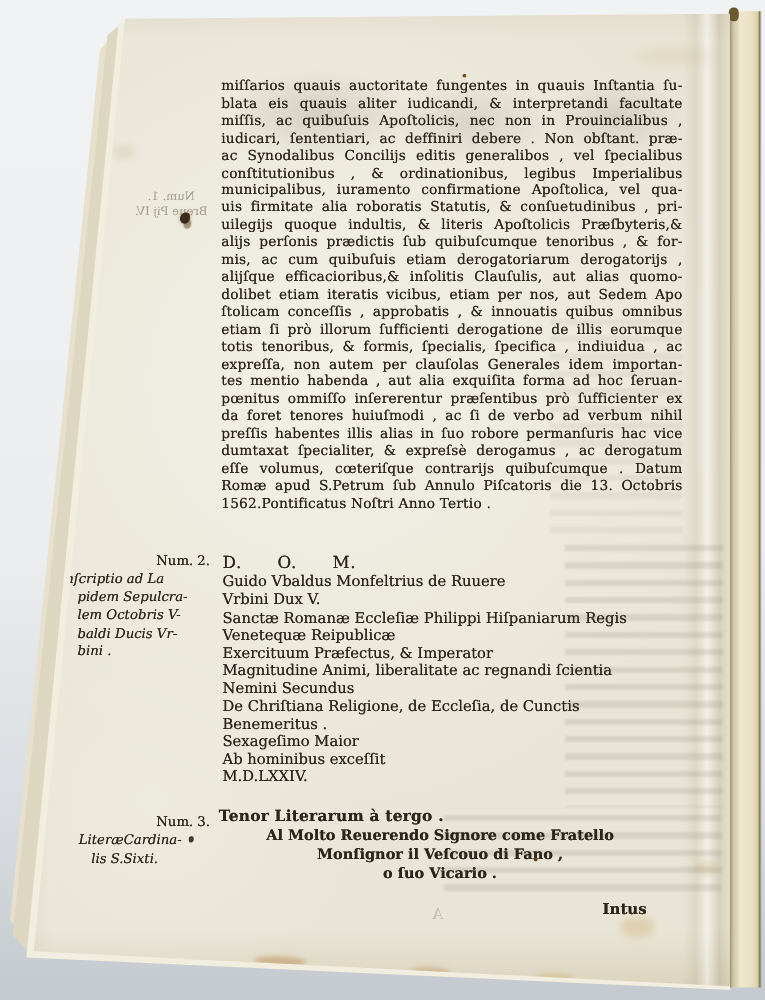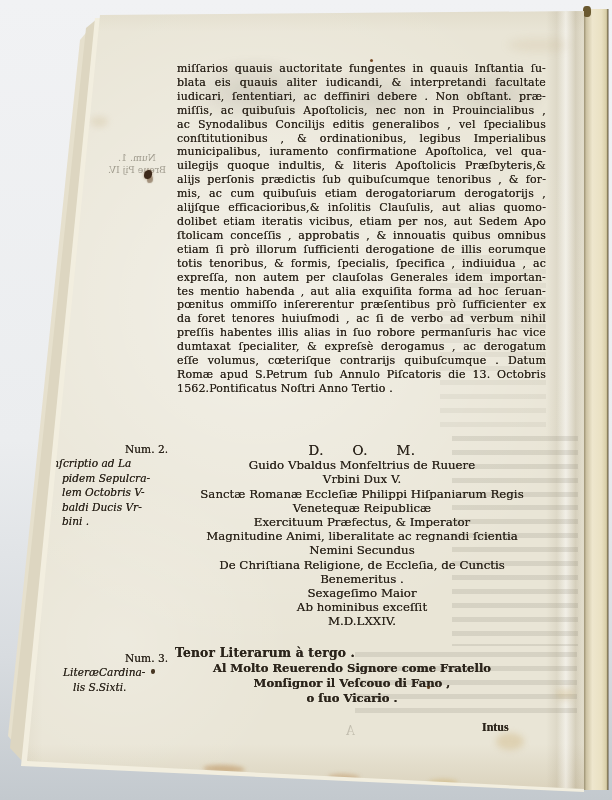--- a/index.html
+++ b/index.html
@@ -22,35 +22,35 @@
       background:linear-gradient(90deg,transparent,rgba(120,105,70,.10) 30%,rgba(255,255,255,.45) 55%,rgba(120,105,70,.13) 82%,transparent);}
   
   .gutter{position:absolute;left:584px;top:9px;width:24px;height:781px;
       background:linear-gradient(90deg,#9c9274 0,#cdc3a4 10%,#eee6cd 35%,#eae1c3 72%,#d9cfa9 92%,#a3976e 100%);}
   .gutter:after{content:"";position:absolute;right:-1px;top:0;width:2px;height:100%;background:rgba(90,80,55,.45);}
   
   .ink{color:#2b241b;text-shadow:0 0 .5px rgba(43,36,27,.85);}
   .main-text{position:absolute;left:177px;top:62px;width:369px;font-size:11px;line-height:13.9px;letter-spacing:.15px;}
   .main-text .tline{text-align:justify;text-align-last:justify;white-space:normal;}
   .main-text .tline:last-child{text-align-last:left;}
-  .epitaph{position:absolute;left:178px;top:444px;width:368px;text-align:center;font-size:11.8px;line-height:14.2px;}
+  .epitaph{position:absolute;left:178px;top:444px;width:368px;font-size:11.8px;line-height:14.2px;}
   .epitaph .epi-line{white-space:pre;}
   .epitaph .epi-line:first-child{font-size:13.4px;letter-spacing:.5px;}
   .mnote{position:absolute;width:120px;font-size:10.6px;line-height:14.4px;}
   .mnote .mlabel{text-align:right;padding-left:16px;font-style:normal;}
   .mnote .mlines{font-style:italic;}
   .mnote2{left:48px;top:442px;}
   .mnote2 .mlines .mline{margin-left:14px;}
   .mnote2 .mlines .mline:first-child{margin-left:0;}
   .mnote3{left:48px;top:651px;}
   .mnote3 .mlines .mline{margin-left:25px;}
   .mnote3 .mlines .mline:first-child{margin-left:15px;}
   .tenor-head{position:absolute;left:175px;top:645px;font-size:12.3px;font-weight:bold;letter-spacing:.2px;}
   .tenor-lines{position:absolute;left:168px;top:661px;width:368px;text-align:center;font-size:11.6px;font-weight:bold;line-height:14.8px;}
-  .catchword{position:absolute;left:482px;top:720px;font-size:12px;font-weight:bold;font-family:Liberation Serif, serif;}
+  .catchword{position:absolute;left:482px;top:720px;font-size:12px;font-weight:bold;}
   
   .ghost{color:rgba(95,90,75,.55);transform:scaleX(-1);filter:blur(.3px);}
   .ghost-note{position:absolute;left:104px;top:152px;width:66px;font-size:9.3px;line-height:12px;text-align:center;}
   .ghost-sig{position:absolute;left:346px;top:724px;font-size:12px;opacity:.5;}
   .ghost-lines{position:absolute;pointer-events:none;filter:blur(.7px);
       background:repeating-linear-gradient(180deg, rgba(125,120,104,.17) 0 5px, rgba(125,120,104,0) 5px 13.9px);}
   .gl-a{left:452px;top:436px;width:126px;height:210px;}
   .gl-b{left:355px;top:652px;width:222px;height:64px;}
   .gl-c{left:440px;top:255px;width:106px;height:176px;opacity:.55;}
   .ghost-caps{position:absolute;left:190px;top:56px;width:360px;height:84px;pointer-events:none;filter:blur(2px);background:
@@ -95,25 +95,26 @@
     <div class="ghost-lines gl-c"></div>
     <div class="ghost ghost-note">
       <div>Num. 1.</div>
       <div>Breue Pij IV.</div>
     </div>
     <div class="ghost ghost-sig">A</div>
 
     <div class="main-text ink">
         <div class="tline">miſſarios quauis auctoritate fungentes in quauis Inſtantia ſu-</div>
         <div class="tline">blata eis quauis aliter iudicandi, &amp; interpretandi  facultate</div>
+        <div class="tline">miſſis, ac quibuſuis Apoſtolicis, nec non in  Prouincialibus ,</div>
         <div class="tline">iudicari, ſententiari, ac deffiniri debere . Non obſtant. præ-</div>
-        <div class="tline">miſſis, ac quibuſuis Apoſtolicis, nec non in  Prouincialibus ,</div>
         <div class="tline">ac Synodalibus Concilijs editis generalibos , vel ſpecialibus</div>
         <div class="tline">conſtitutionibus , &amp; ordinationibus,  legibus  Imperialibus</div>
         <div class="tline">municipalibus, iuramento confirmatione Apoſtolica, vel qua-</div>
+        <div class="tline">uis firmitate alia roboratis Statutis, &amp; conſuetudinibus , pri-</div>
         <div class="tline">uilegijs quoque indultis, &amp; literis Apoſtolicis Præſbyteris,&amp;</div>
         <div class="tline">alijs perſonis prædictis ſub quibuſcumque  tenoribus , &amp; for-</div>
         <div class="tline">mis,  ac cum quibuſuis etiam derogatoriarum derogatorijs ,</div>
         <div class="tline">alijſque efficacioribus,&amp; inſolitis Clauſulis, aut alias quomo-</div>
         <div class="tline">dolibet etiam iteratis vicibus, etiam per nos, aut Sedem Apo</div>
         <div class="tline">ſtolicam conceſſis ,  approbatis , &amp; innouatis quibus omnibus</div>
         <div class="tline">etiam ſi prò illorum ſufficienti derogatione de illis eorumque</div>
         <div class="tline">totis tenoribus, &amp; formis, ſpecialis, ſpecifica , indiuidua ,  ac</div>
         <div class="tline">expreſſa, non autem per clauſolas Generales  idem  importan-</div>
         <div class="tline">tes mentio habenda , aut alia exquiſita forma ad hoc  ſeruan-</div>

